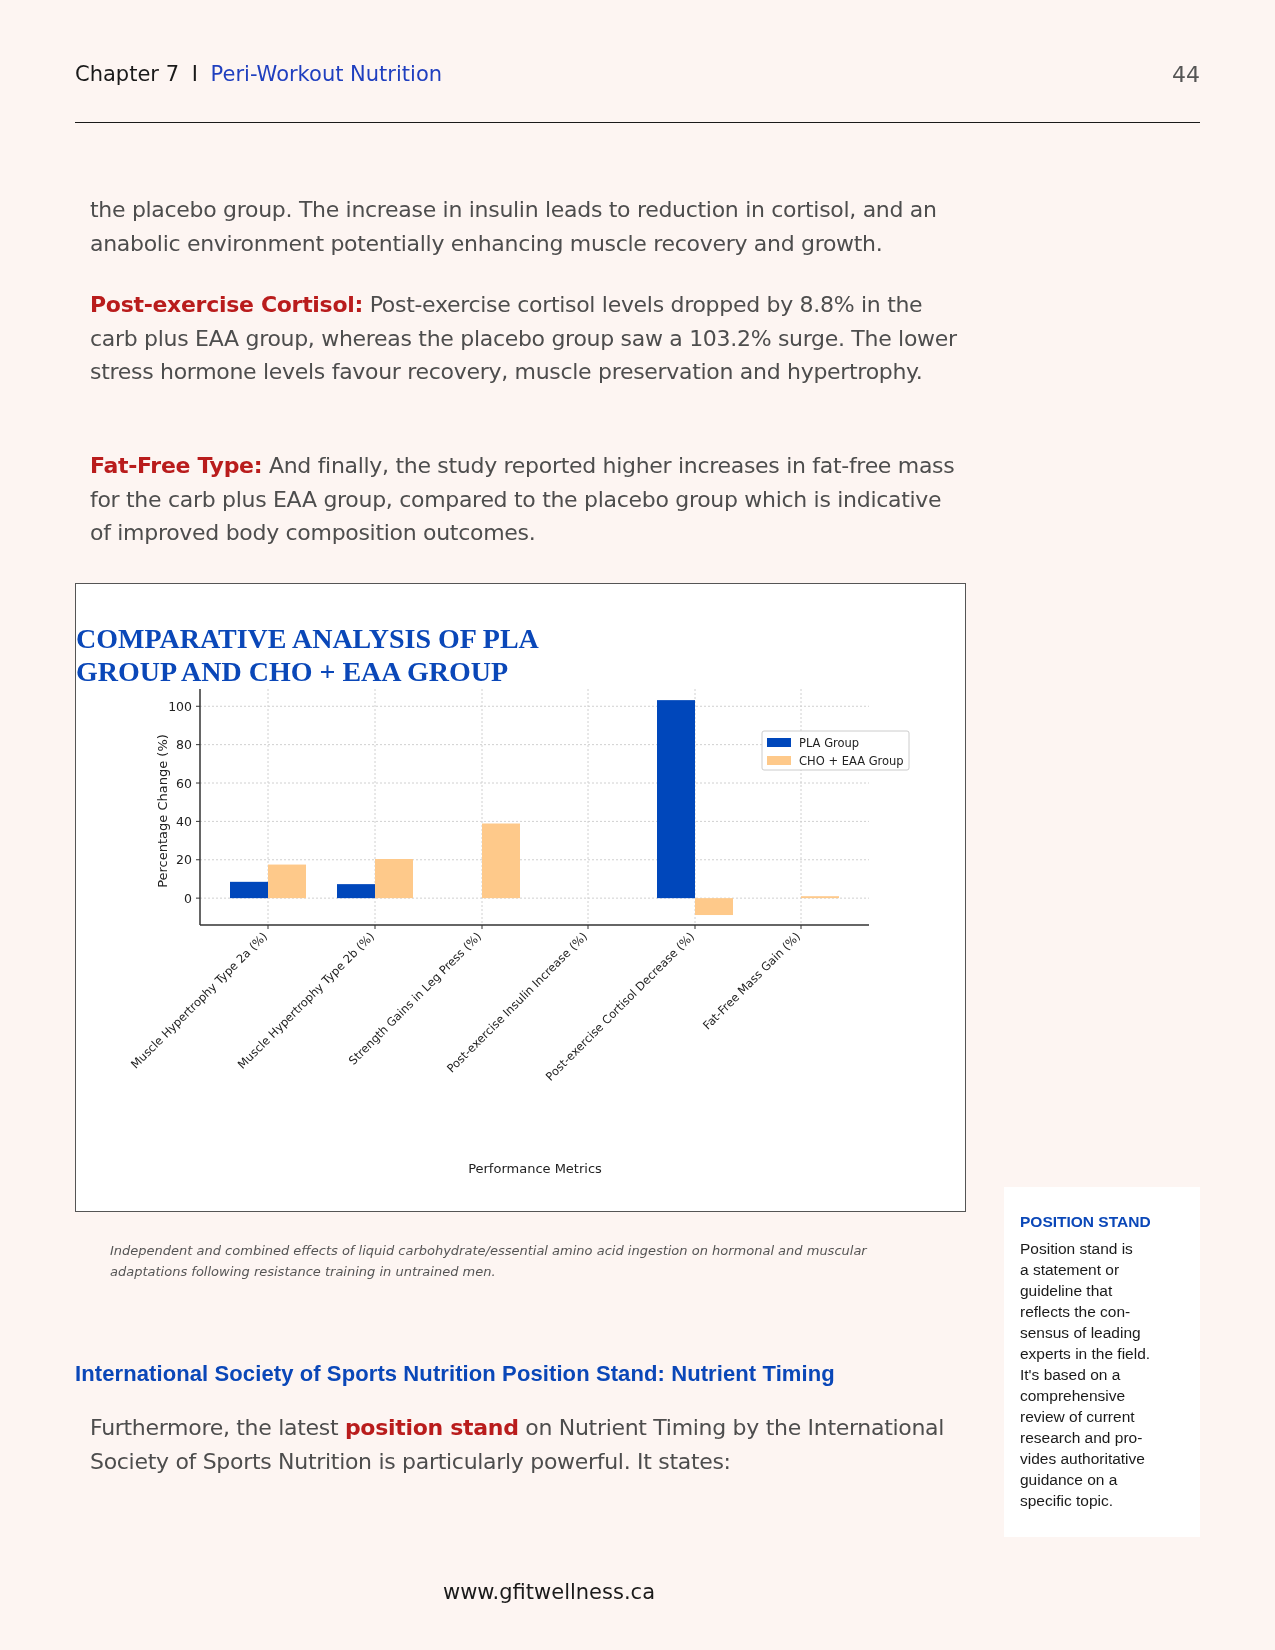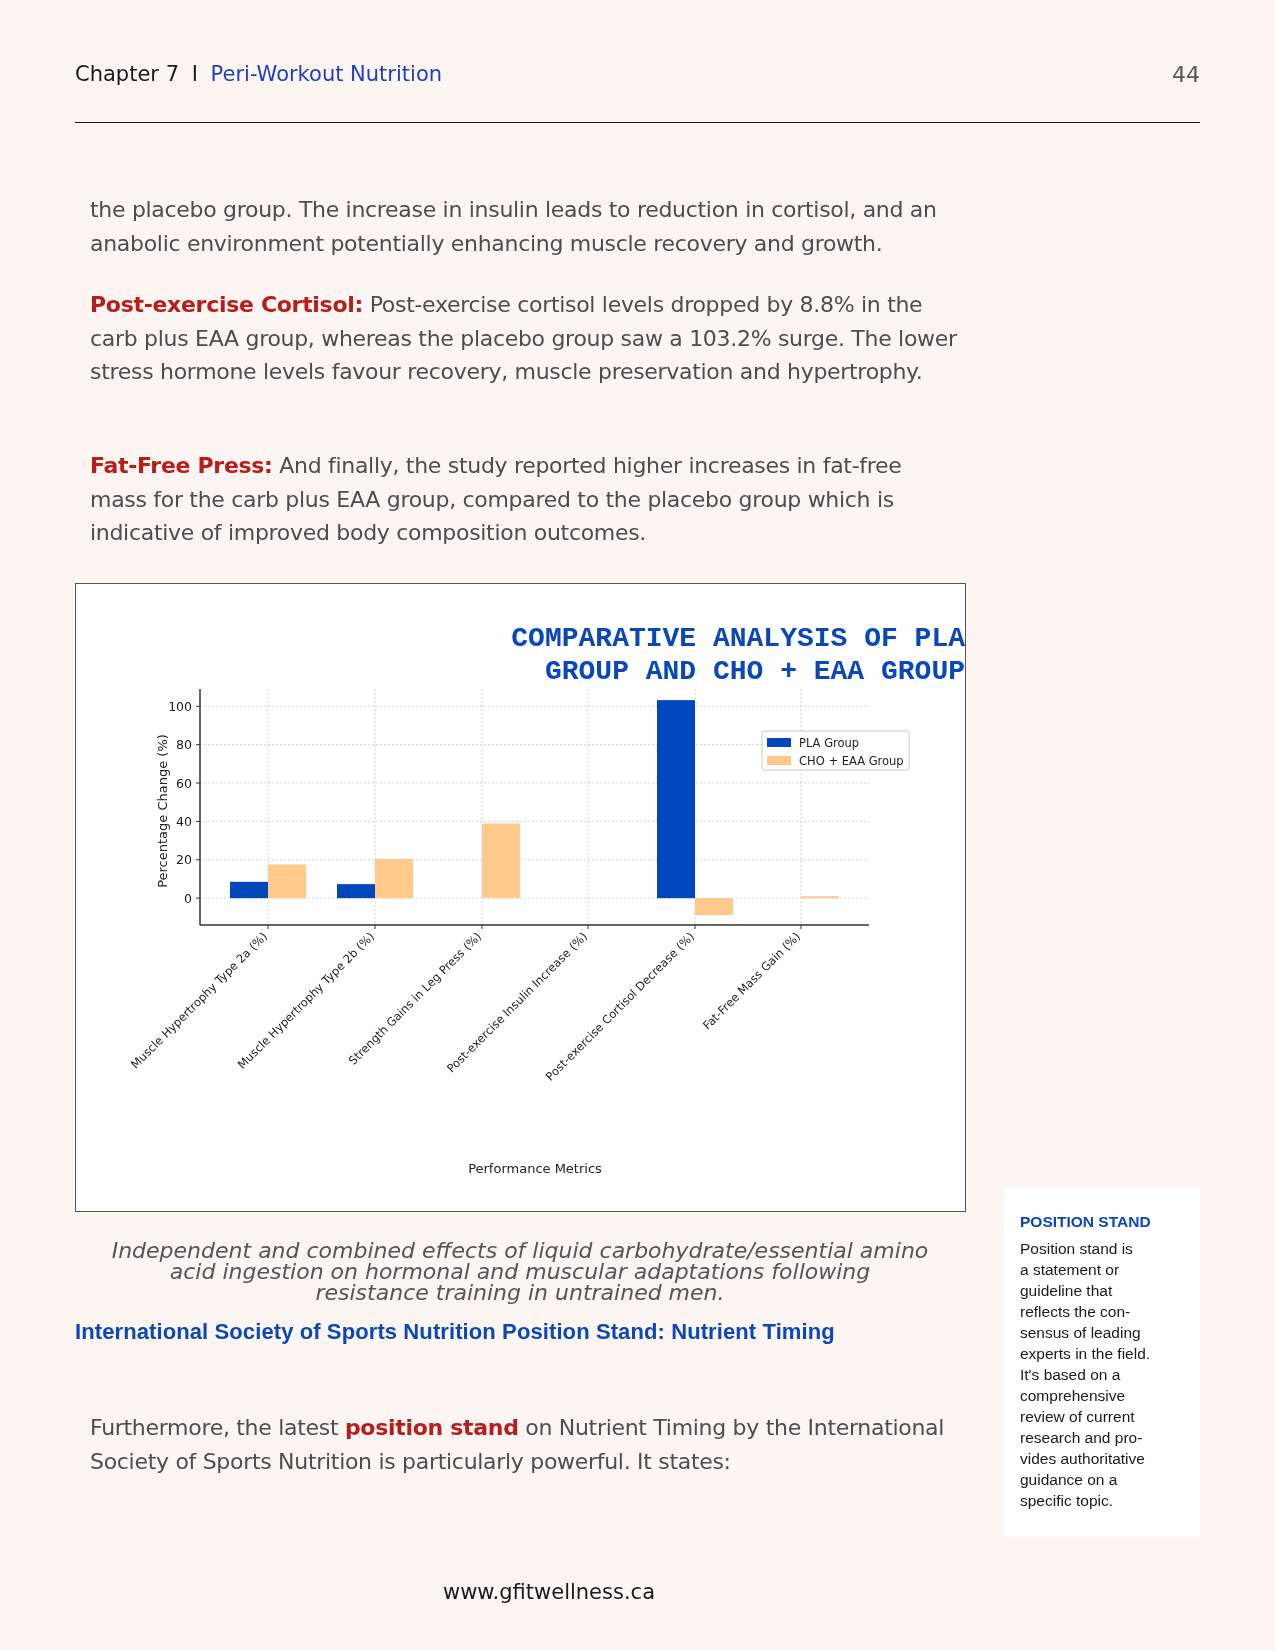--- a/index.html
+++ b/index.html
@@ -16,26 +16,26 @@
   .header .sep { color: #1a1a1a; margin: 0 6px; }
   .header .section { color: #1f3fbf; }
   .header .page-num { position: absolute; right: 0; top: 0; color: #555; font-size: 22px; }
   .header-rule { position: absolute; left: 75px; top: 122px; width: 1125px; height: 1px; background: #1a1a1a; }
 
   .body-text { position: absolute; left: 75px; width: 900px; font-size: 22px; line-height: 33.5px; color: #4d4d4d; letter-spacing: -0.3px; }
   .body-text p { margin: 15px; }
   .body-text b { color: #b91c1c; font-weight: bold; }
 
   .chart-box { position: absolute; left: 75px; top: 583px; width: 891px; height: 629px; background: #ffffff; border: 1px solid #555; box-sizing: border-box; }
-  .chart-title { position: absolute; left: 0; width: 100%; top: 38px; text-align: right; font-size: 28px; font-weight: bold; color: #0a47b8; line-height: 33px; font-family: Liberation Mono, monospace; }
+  .chart-title { position: absolute; left: 0; width: 100%; top: 38px; text-align: left; font-size: 28px; font-weight: bold; color: #0a47b8; line-height: 33px; font-family: Liberation Serif, serif; }
   .chart-svg { position: absolute; left: 0; top: 0; }
 
-  .caption { position: absolute; left: 110px; top: 1240px; width: 820px; text-align: center; font-size: 22px; font-style: italic; color: #555; line-height: 21px; }
+  .caption { position: absolute; left: 110px; top: 1240px; width: 820px; font-size: 13px; font-style: italic; color: #555; line-height: 21px; }
 
-  .subheading { position: absolute; left: 75px; top: 1319px; font-size: 22px; font-weight: bold; color: #0a47b8; font-family: "Liberation Sans", sans-serif; letter-spacing: 0.1px; }
+  .subheading { position: absolute; left: 75px; top: 1361px; font-size: 22px; font-weight: bold; color: #0a47b8; font-family: "Liberation Sans", sans-serif; letter-spacing: 0.1px; }
 
   .sidebar { position: absolute; left: 1004px; top: 1187px; width: 196px; height: 350px; background: #ffffff; box-sizing: border-box; padding: 26px 16px 0 16px; }
   .sidebar .sb-title { font-size: 15.5px; font-weight: bold; color: #0a47b8; margin-bottom: 7px; font-family: "Liberation Sans", sans-serif; }
   .sidebar .sb-text { font-size: 15.5px; color: #1a1a1a; line-height: 21px; white-space: pre-line; font-family: "Liberation Sans", sans-serif; }
 
   .footer { position: absolute; left: 0; width: 1098px; top: 1580px; text-align: center; font-size: 21px; color: #1a1a1a; }
 </style>
 </head>
 <body>
 
@@ -47,21 +47,21 @@
 </div>
 <div class="header-rule"></div>
 
 <div class="body-text" style="top:178px;">
   <p>the placebo group. The increase in insulin leads to reduction in cortisol, and an anabolic environment potentially enhancing muscle recovery and growth.</p>
 </div>
 <div class="body-text" style="top:273px;">
   <p><b>Post-exercise Cortisol:</b><span> Post-exercise cortisol levels dropped by 8.8% in the carb plus EAA group, whereas the placebo group saw a 103.2% surge. The lower stress hormone levels favour recovery, muscle preservation and hypertrophy.</span></p>
 </div>
 <div class="body-text" style="top:434px;">
-  <p><b>Fat-Free Press:</b><span> And finally, the study reported higher increases in fat-free mass for the carb plus EAA group, compared to the placebo group which is indicative of improved body composition outcomes.</span></p>
+  <p><b>Fat-Free Type:</b><span> And finally, the study reported higher increases in fat-free mass for the carb plus EAA group, compared to the placebo group which is indicative of improved body composition outcomes.</span></p>
 </div>
 
 <div class="chart-box">
   <div class="chart-title">
     <div>COMPARATIVE ANALYSIS OF PLA</div>
     <div>GROUP AND CHO + EAA GROUP</div>
   </div>
   <svg class="chart-svg" id="chart-svg" width="891" height="629">
       <line x1="124" x2="793" y1="314.1382113821138" y2="314.1382113821138" stroke="#d0d0d0" stroke-dasharray="2,2" stroke-width="1"></line>
       <line x1="124" x2="793" y1="275.7642276422764" y2="275.7642276422764" stroke="#d0d0d0" stroke-dasharray="2,2" stroke-width="1"></line>

